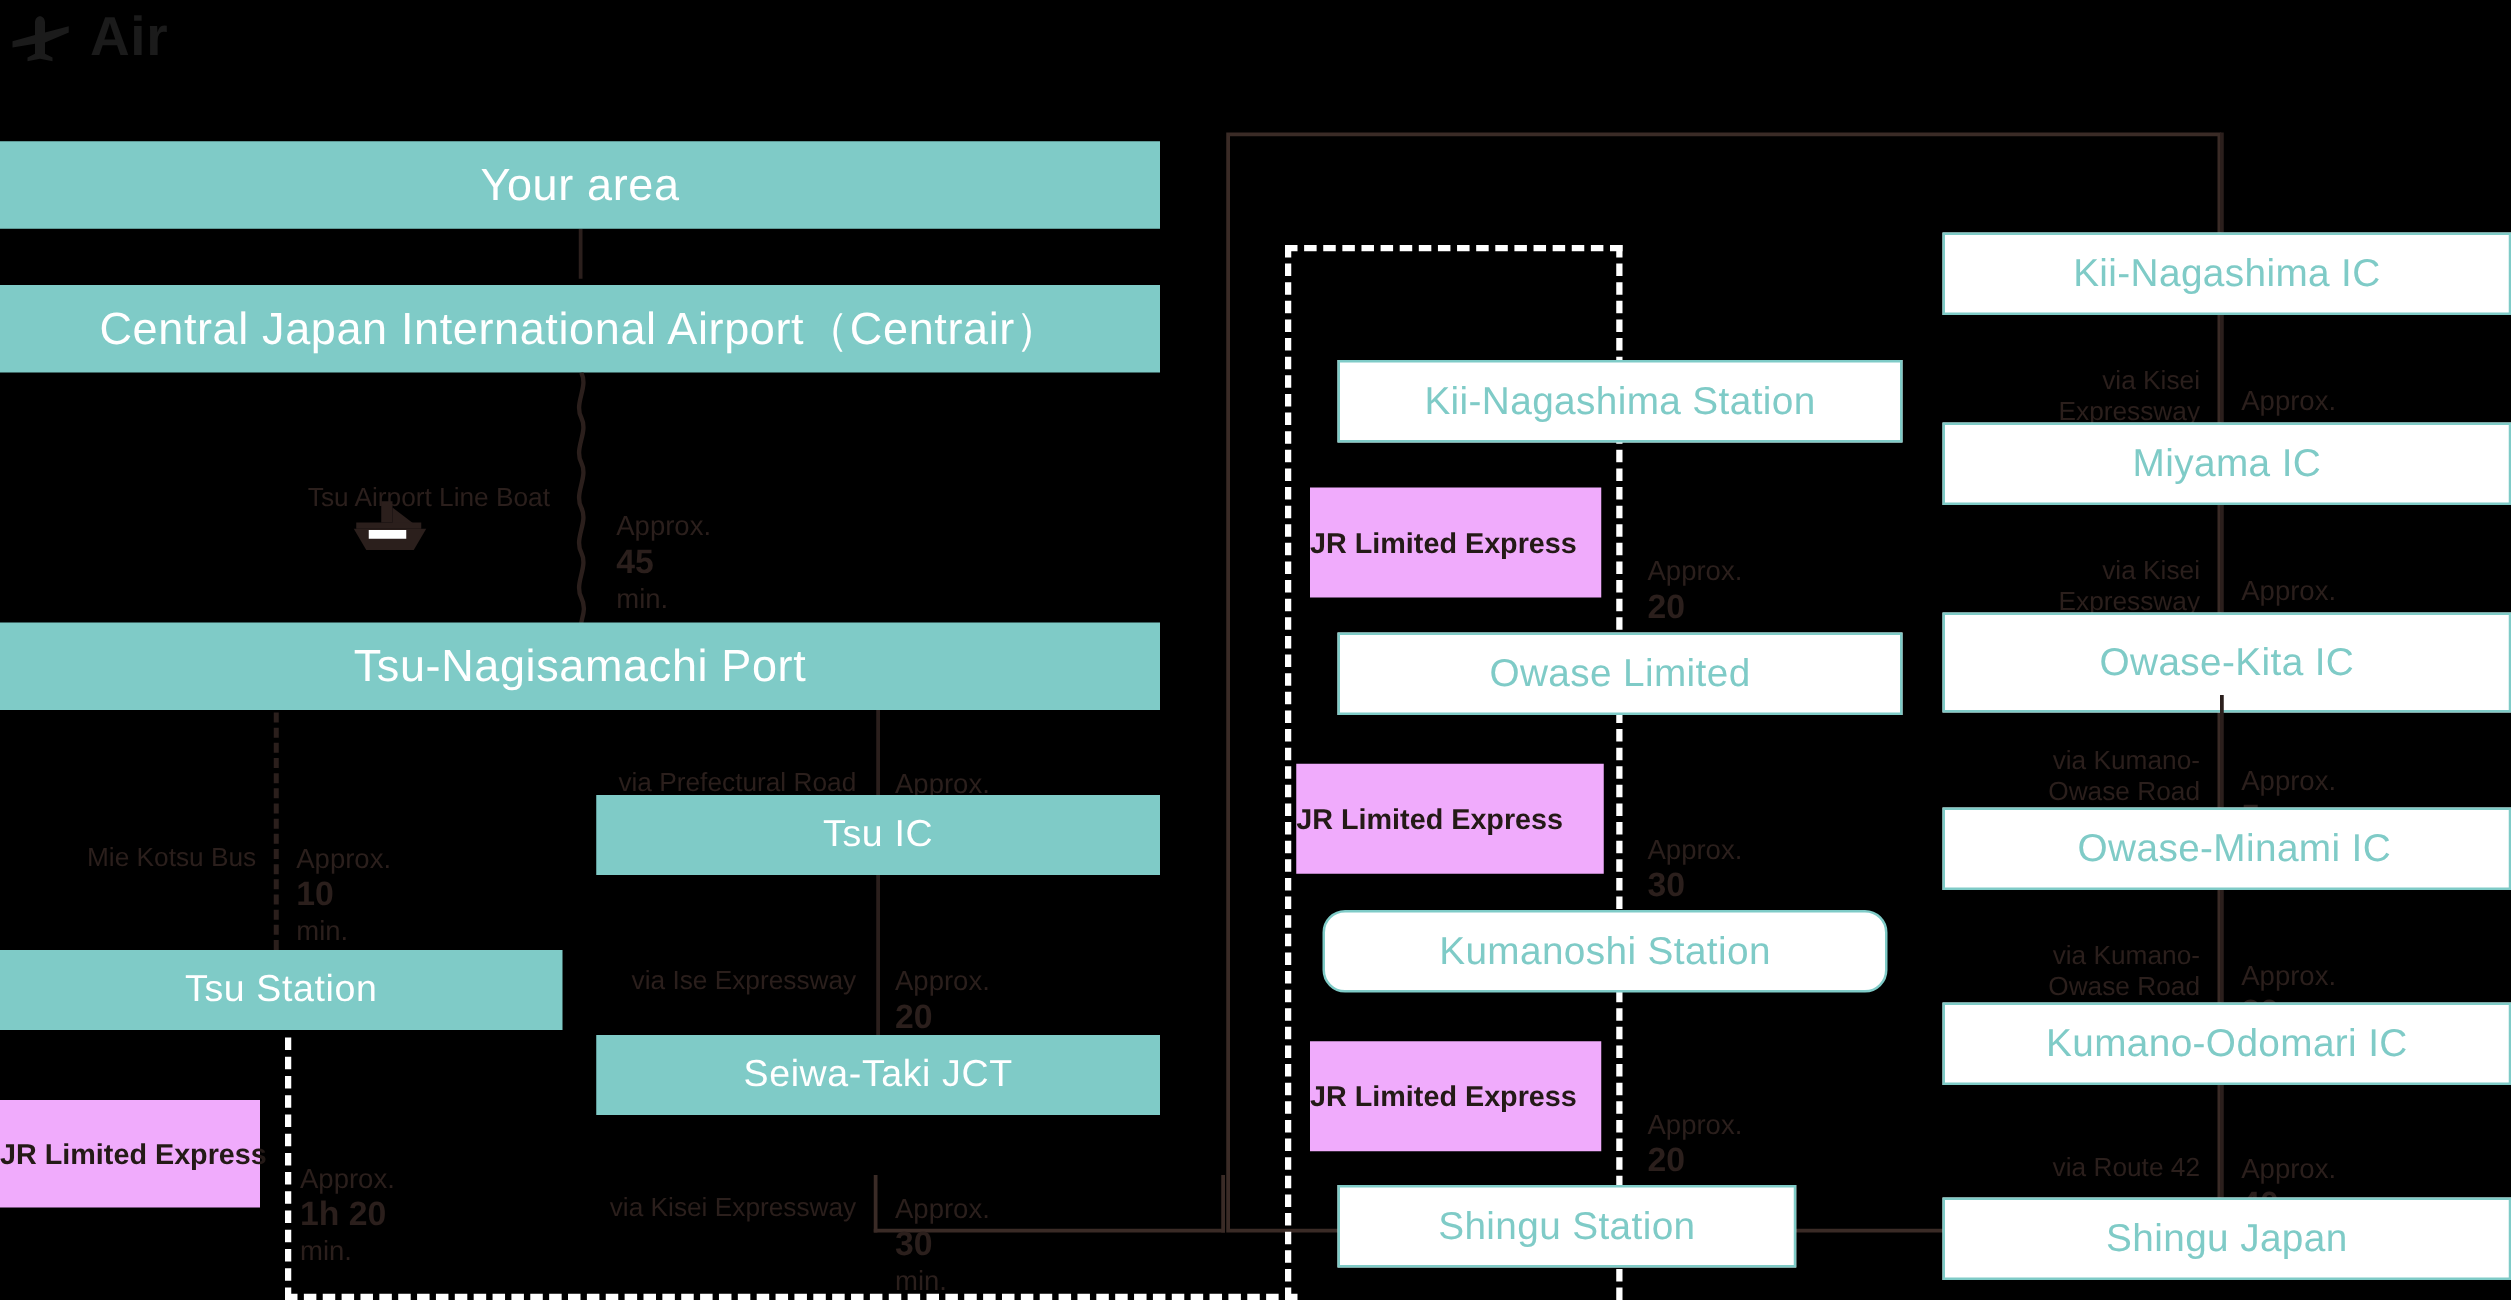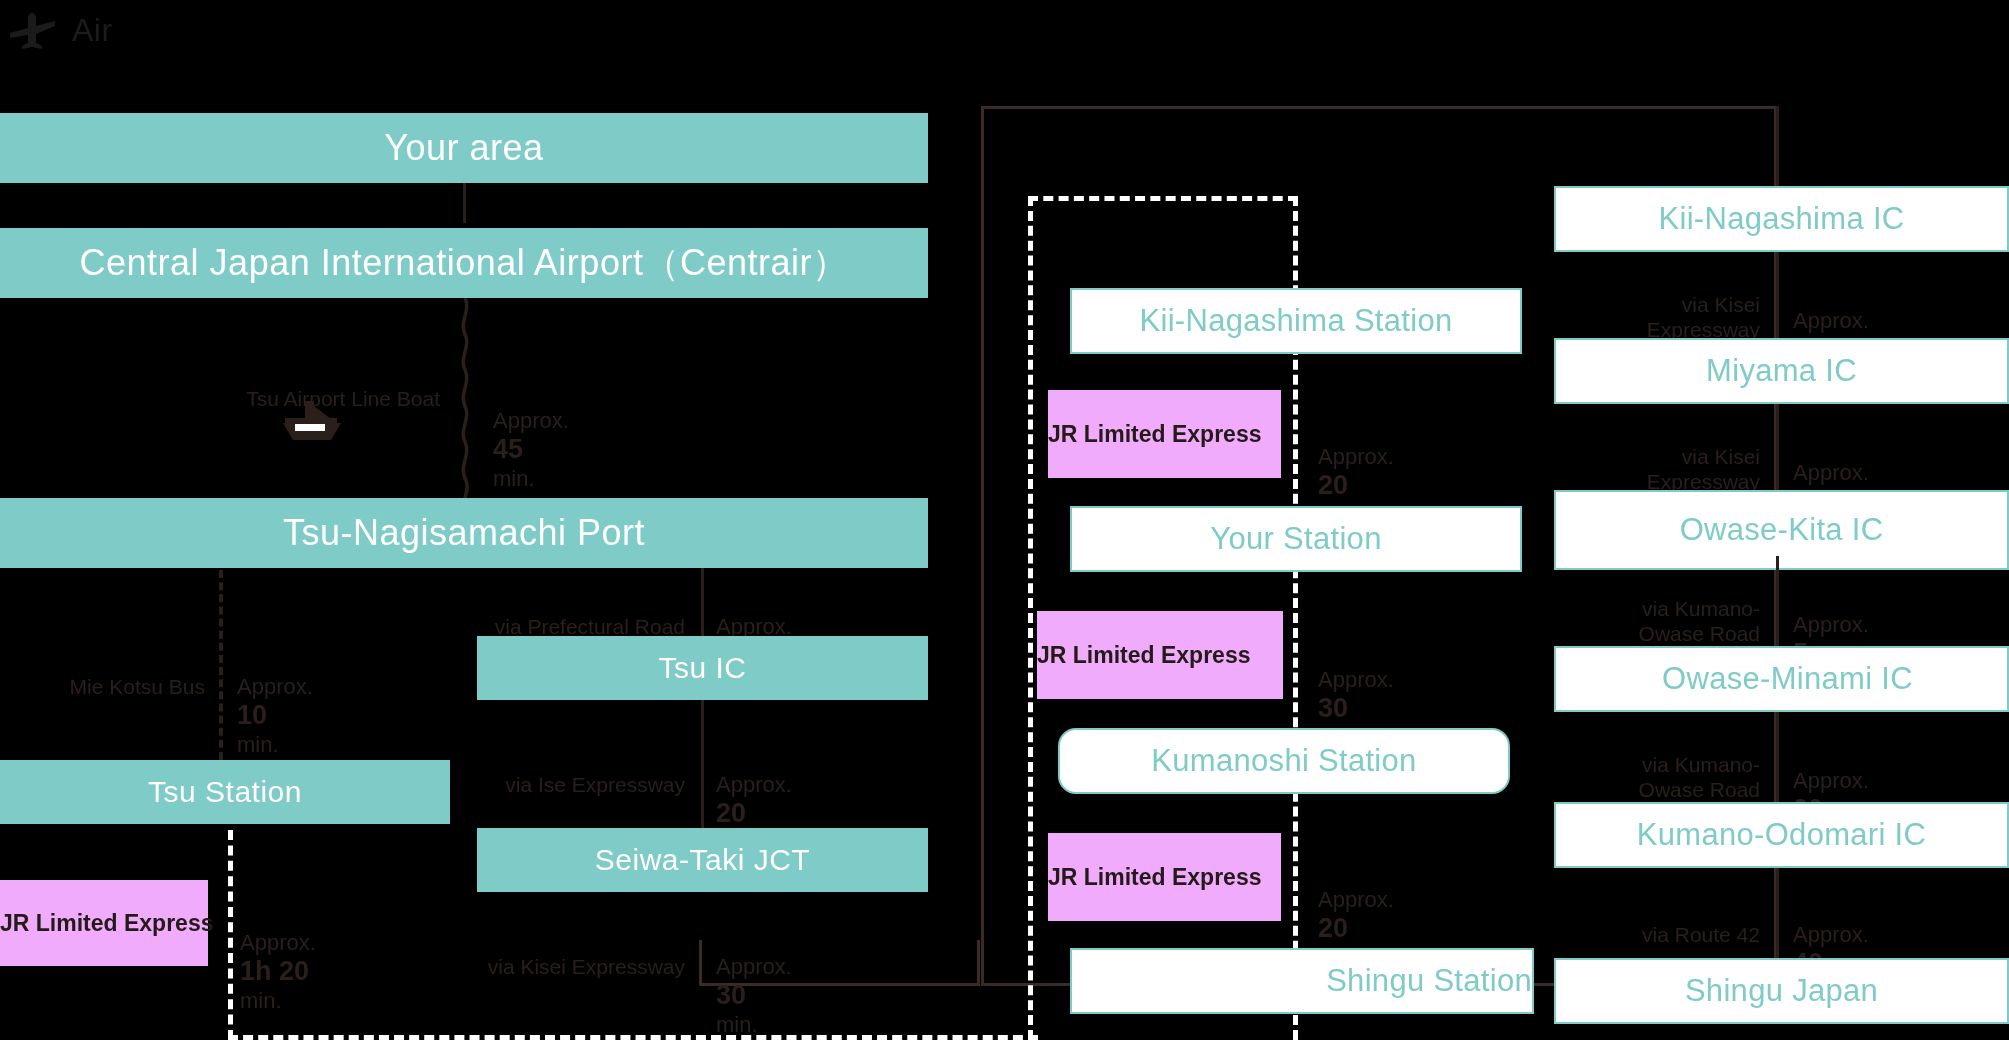--- a/index.html
+++ b/index.html
@@ -26,22 +26,22 @@
     position: absolute;
     left: 8px; top: 0px;
     display: flex;
     align-items: center;
     gap: 14px;
     height: 60px;
   }
   .hdr-icon { width: 50px; height: 42px; display:block; }
   .hdr-title {
     color: #1b1b1b;
-    font-size: 32px;
-    font-weight: normal;
+    font-size: 44px;
+    font-weight: bold;
     letter-spacing: 0.5px;
     line-height: 1;
   }
 
   
   .bar {
     position: absolute;
     background: #7FCBC7;
     color: #ffffff;
     display: flex;
@@ -266,21 +266,21 @@
   <div class="wbox" style="left:1048px; top:390px; width:233px; height:88px;">
     <span>JR Limited Express</span>
   </div>
   <div class="ann left time" style="left:1318px; top:418px; width:280px;">
     <span>Approx.</span>
     <span class="big">20</span>
     <span>min.</span>
   </div>
 
   <div class="tbox" style="left:1070px; top:506px; width:452px; height:66px;">
-    <span>Your Station</span>
+    <span>Owase Limited</span>
   </div>
 
   <div class="wbox" style="left:1037px; top:611px; width:246px; height:88px;">
     <span>JR Limited Express</span>
   </div>
   <div class="ann left time" style="left:1318px; top:641px; width:280px;">
     <span>Approx.</span>
     <span class="big">30</span>
     <span>min.</span>
   </div>
@@ -291,21 +291,21 @@
 
   <div class="wbox" style="left:1048px; top:833px; width:233px; height:88px;">
     <span>JR Limited Express</span>
   </div>
   <div class="ann left time" style="left:1318px; top:861px; width:280px;">
     <span>Approx.</span>
     <span class="big">20</span>
     <span>min.</span>
   </div>
 
-  <div class="tbox" style="left:1070px; top:948px; width:464px; height:66px;justify-content:flex-end;">
+  <div class="tbox" style="left:1070px; top:948px; width:367px; height:66px;">
     <span>Shingu Station</span>
   </div>
 
   <div class="vline" style="left:1776px; top:106px; height:80px;"></div>
 
   <div class="tbox" style="left:1554px; top:186px; width:455px; height:66px;">
     <span>Kii-Nagashima IC</span>
   </div>
 
   <div class="vline" style="left:1776px; top:252px; height:86px;"></div>

